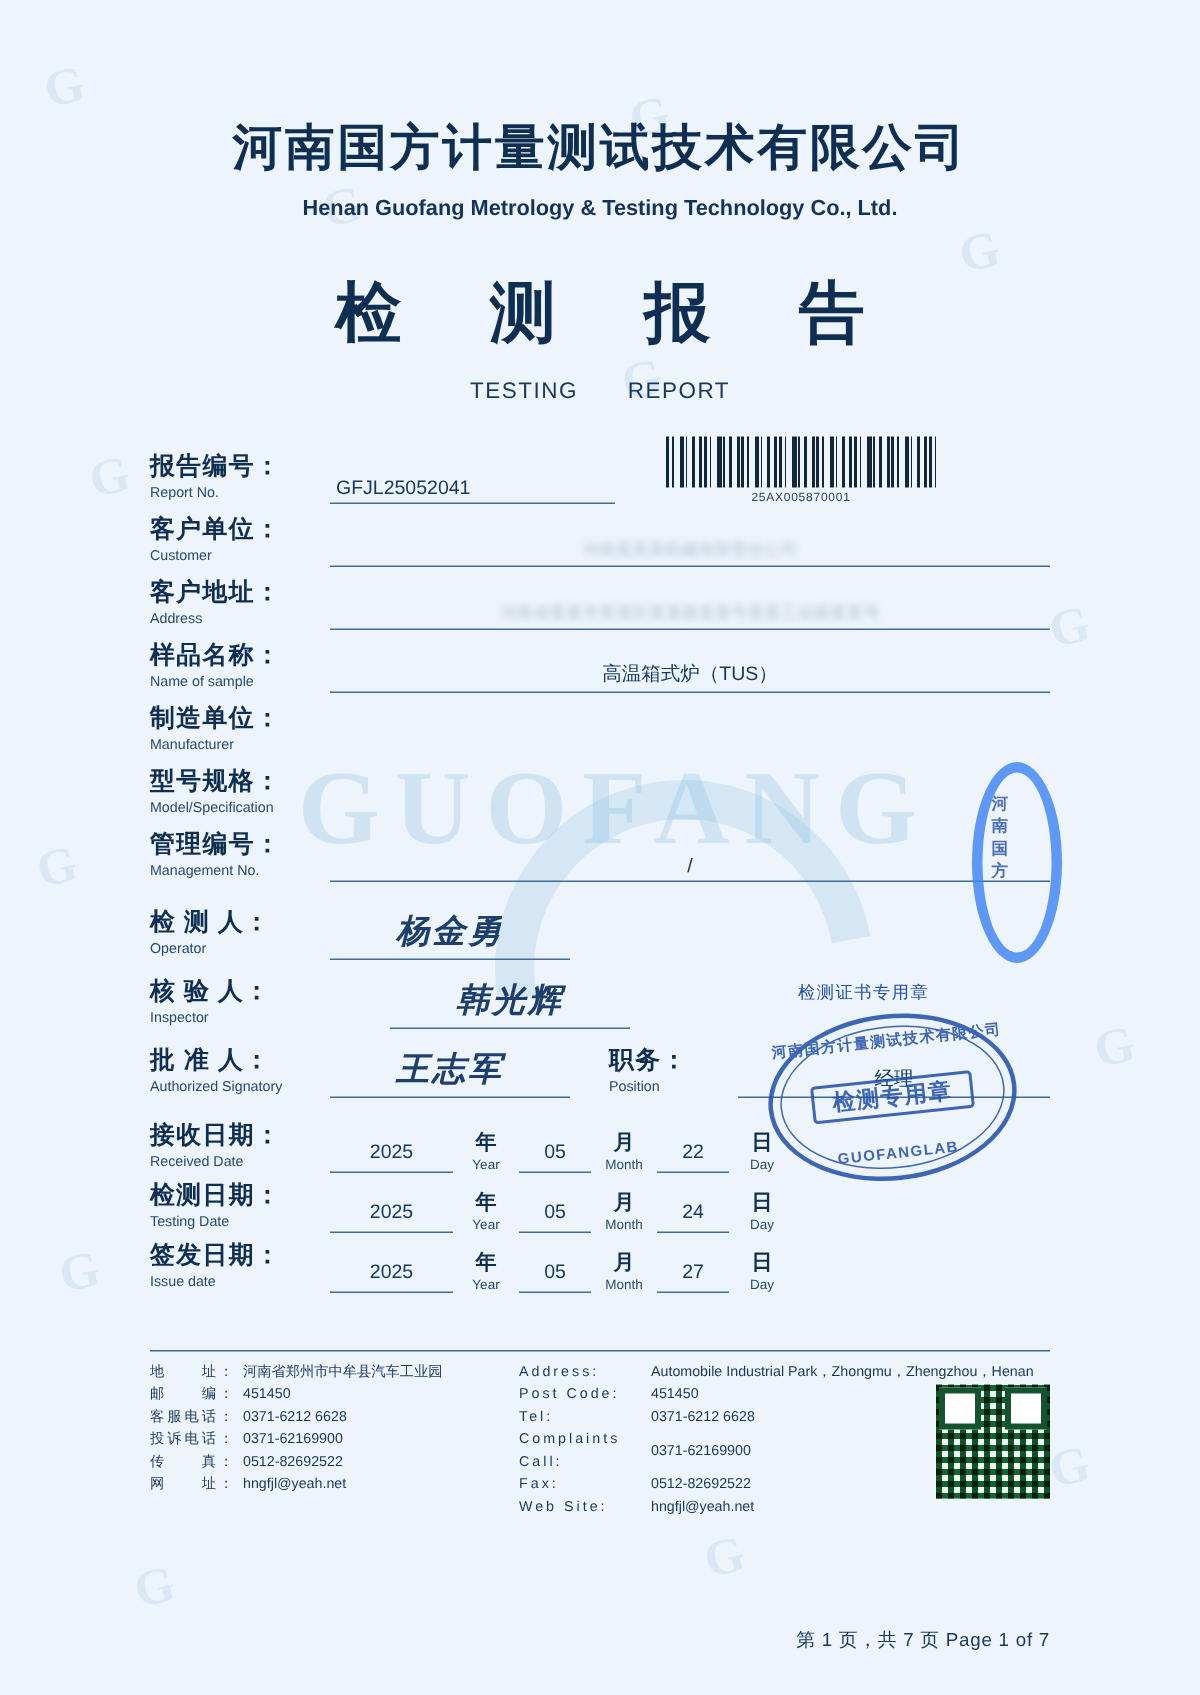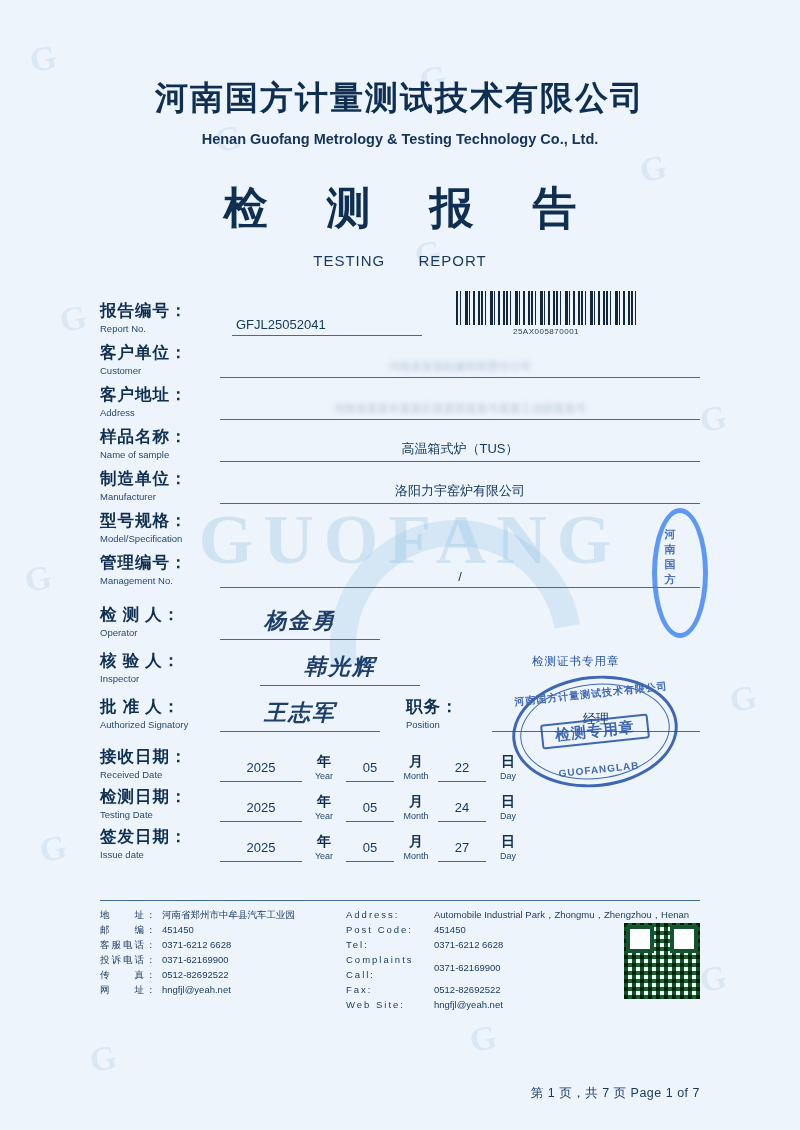--- a/index.html
+++ b/index.html
@@ -153,21 +153,21 @@
     text-align: center;
   }
   .val.left .txt { text-align: left; padding-left: 4px; }
   .val.blurred .txt {
     color: rgba(120,150,180,0.55);
     filter: blur(2.6px);
     font-size: 11px;
   }
 
   
-  .row-report .val { max-width: 190px; flex: 0 0 190px; margin-left: 12px; }
+  .row-report .val { max-width: 190px; flex: 0 0 190px; }
   .barcode-box {
     margin-left: 34px;
     width: 180px;
     text-align: center;
   }
   .barcode {
     height: 34px;
     width: 180px;
     background:
       repeating-linear-gradient(90deg,
@@ -295,25 +295,24 @@
     font-size: 11.5px;
     color: #1f4fa8;
     letter-spacing: 1px;
   }
   .stamp-edge {
     position: absolute;
     right: -8px;
     top: 508px;
     width: 46px;
     height: 120px;
-    border: 5px solid #3b82f6;
+    border: 7px solid #3b82f6;
     border-radius: 50%;
     opacity: 0.8;
     overflow: hidden;
-    text-align: center;
   }
   .stamp-edge span {
     position: absolute;
     left: 6px;
     top: 14px;
     font-family: "Liberation Serif", serif;
     font-weight: bold;
     font-size: 11px;
     color: #1f4fa8;
     width: 14px;
@@ -446,23 +445,20 @@
         <div class="val">
           <div class="txt">高温箱式炉（TUS）</div>
         </div>
       </div>
 
       <div class="row">
         <div class="lab">
           <div class="lab-cn">制造单位：</div>
           <div class="lab-en">Manufacturer</div>
         </div>
-        <div class="val">
-          <div class="txt">洛阳力宇窑炉有限公司</div>
-        </div>
       </div>
 
       <div class="row">
         <div class="lab">
           <div class="lab-cn">型号规格：</div>
           <div class="lab-en">Model/Specification</div>
         </div>
       </div>
 
 

